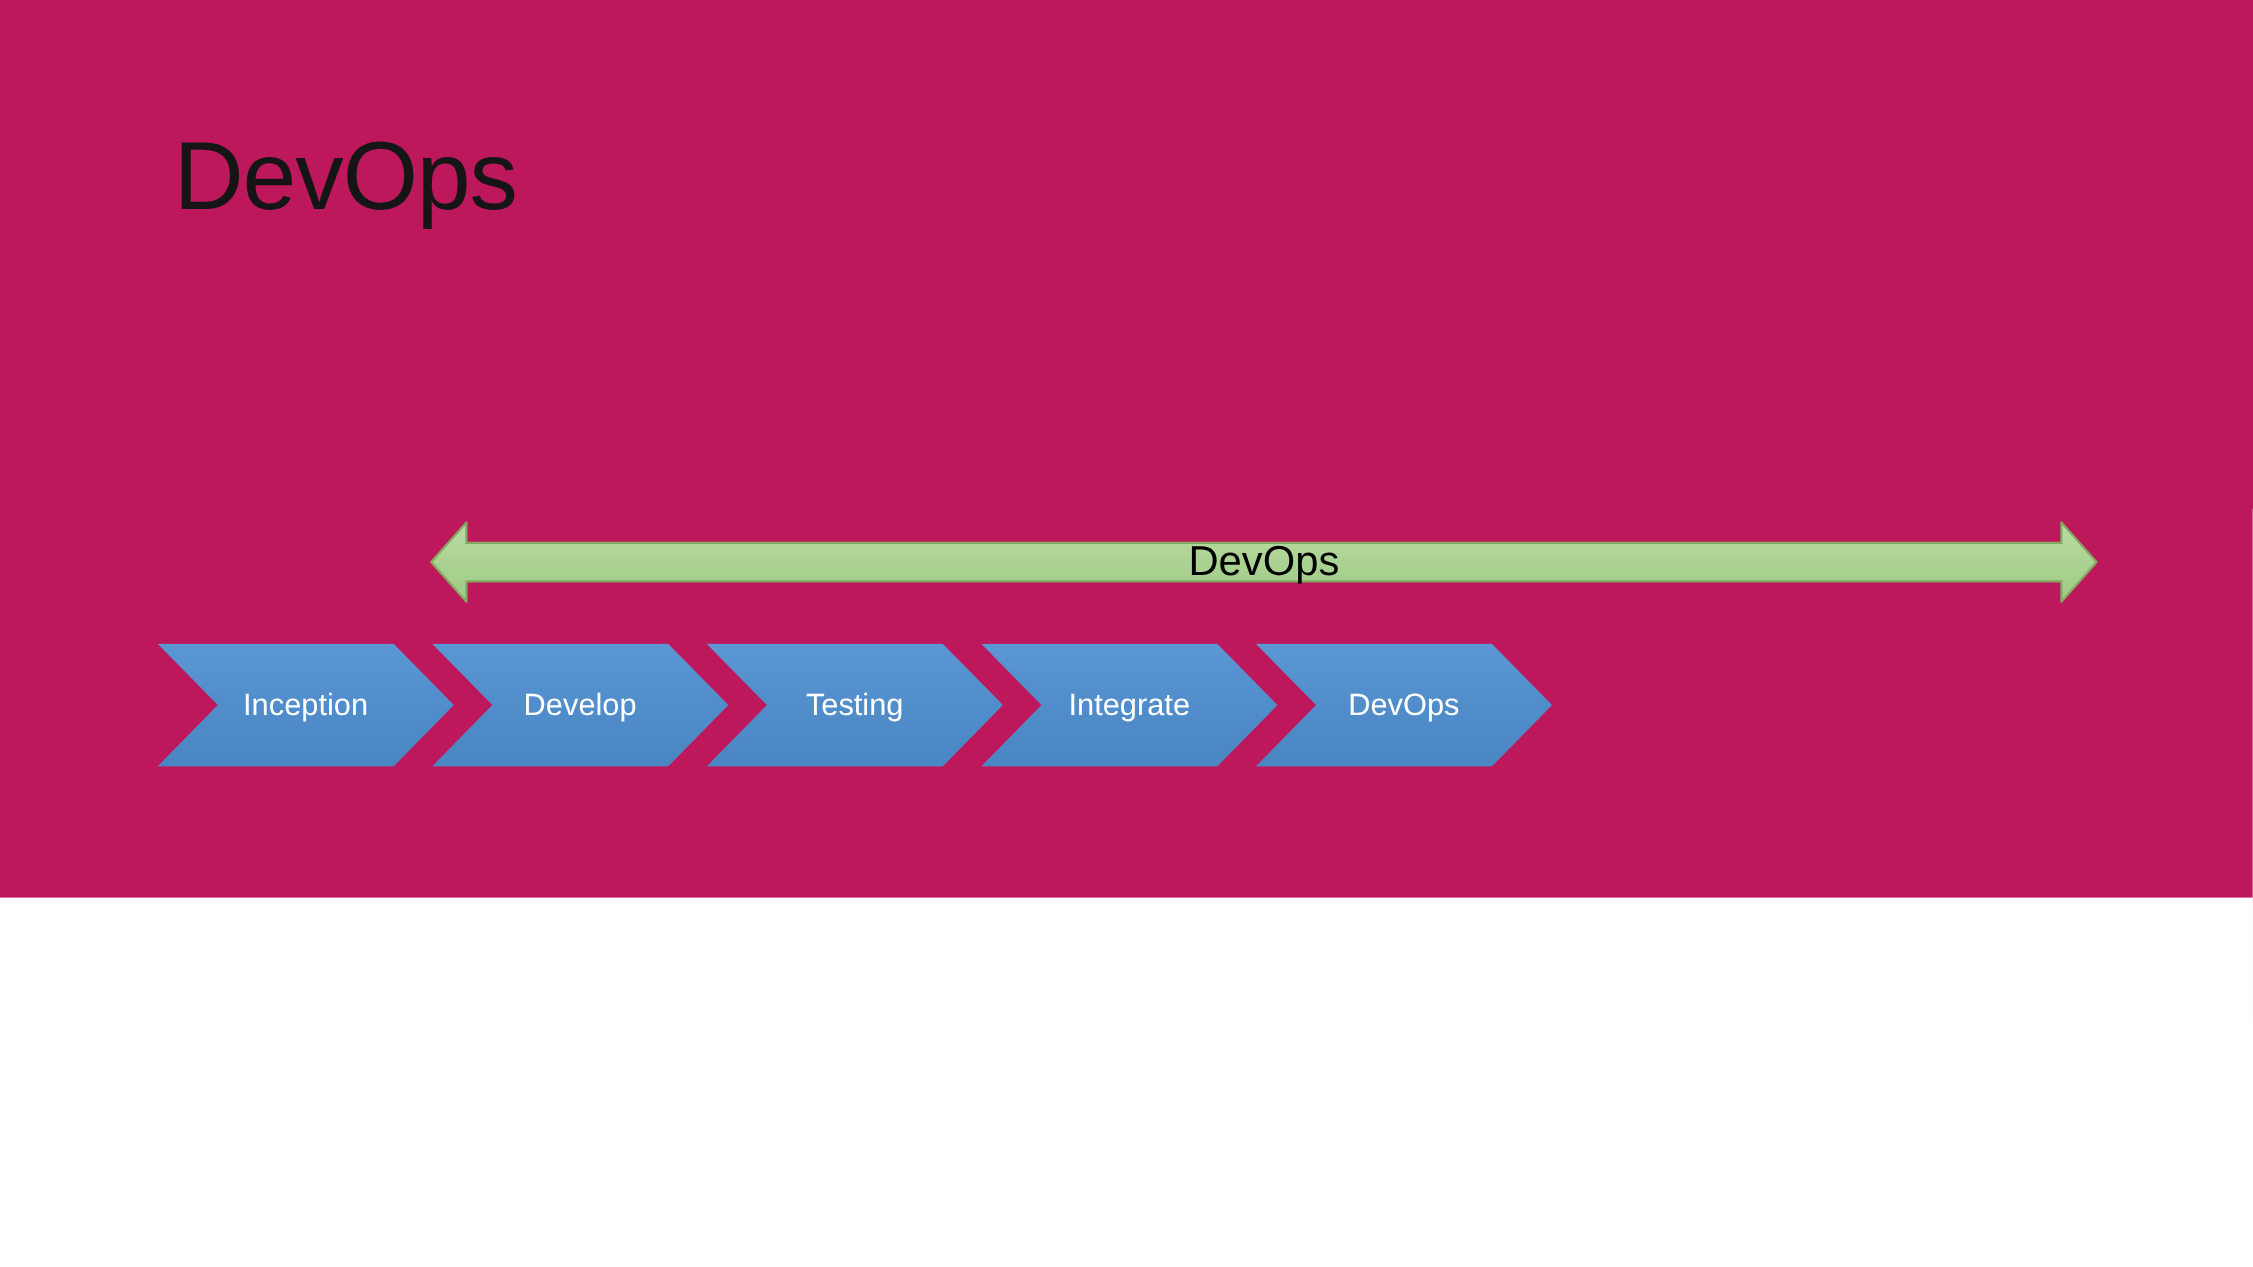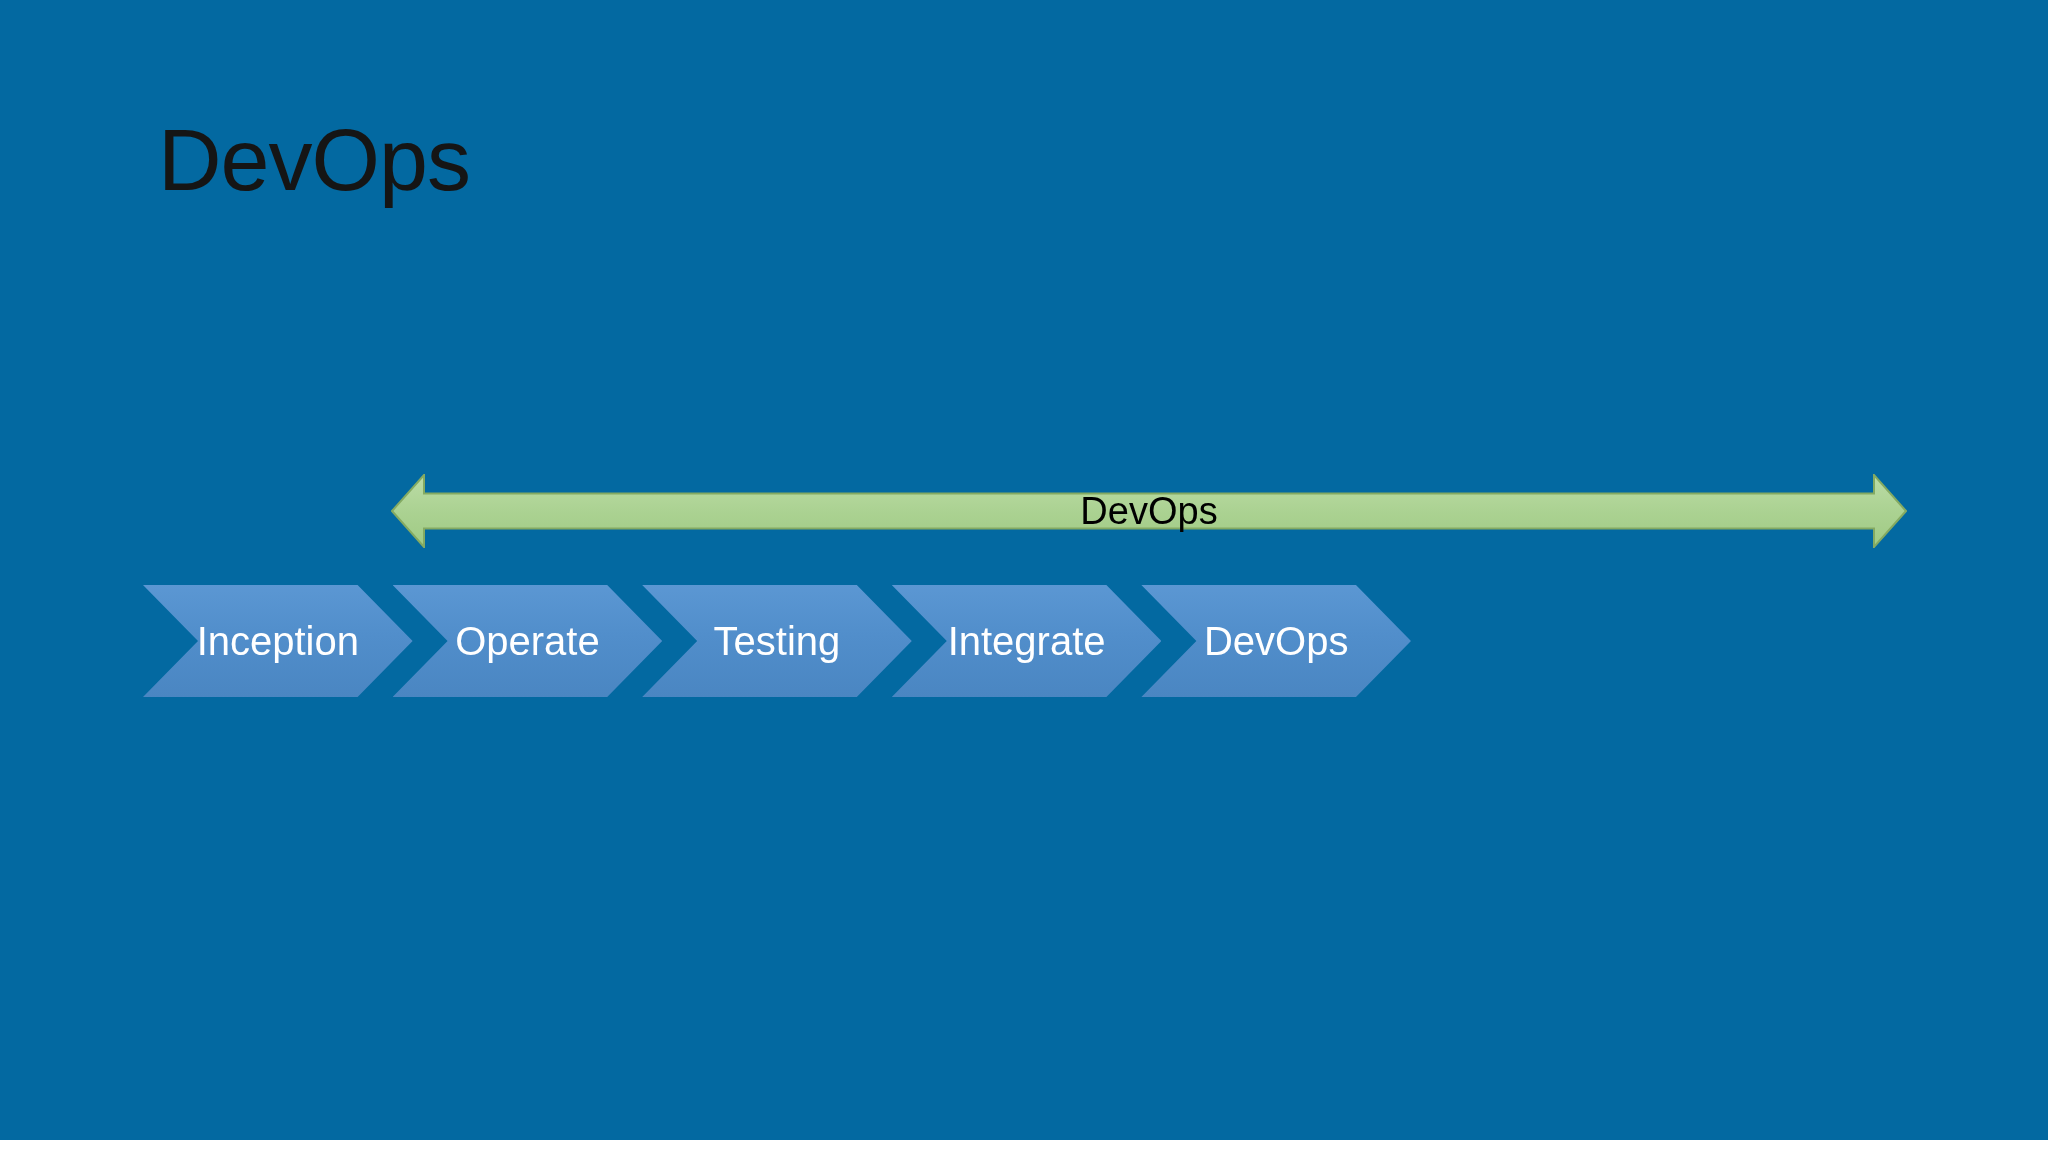--- a/index.html
+++ b/index.html
@@ -7,22 +7,22 @@
     padding: 0;
     width: 2048px;
     height: 1152px;
     background: #ffffff;
     font-family: "Liberation Sans", sans-serif;
     overflow: hidden;
   }
   .slide {
     position: relative;
     width: 2048px;
-    height: 1140px;
-    background: #0369a1;
+    height: 816px;
+    background: #be185d;
   }
   .slide-title {
     position: absolute;
     left: 158px;
     top: 112px;
     margin: 0;
     font-size: 88px;
     font-weight: 300;
     letter-spacing: -1px;
     color: #151515;
@@ -71,21 +71,21 @@
     flex: 0 0 auto;
     clip-path: polygon(0 0, calc(100% - 55px) 0, 100% 50%, calc(100% - 55px) 100%, 0 100%, 55px 50%);
     background: linear-gradient(180deg, #5b97d3 0%, #518ecb 45%, #4a86c2 100%);
     display: flex;
     align-items: center;
     justify-content: center;
   }
   .stage + .stage { margin-left: -20px; }
   .stage-label {
     color: #ffffff;
-    font-size: 40px;
+    font-size: 28px;
     font-weight: 400;
     white-space: nowrap;
   }
 </style>
 </head>
 <body>
 
 <div class="slide">
 
   <h1 class="slide-title">DevOps</h1>
@@ -102,21 +102,21 @@
       <path d="M1,37 L33,1 L33,19.5 L1483,19.5 L1483,1 L1515,37 L1483,73 L1483,54.5 L33,54.5 L33,73 Z" fill="url(#greenGrad)" stroke="#84aa62" stroke-width="2" stroke-linejoin="miter"></path>
     </svg>
     <div class="span-arrow-label">DevOps</div>
   </div>
 
   <div class="process-row">
     <div class="stage">
       <span class="stage-label">Inception</span>
     </div>
     <div class="stage">
-      <span class="stage-label">Operate</span>
+      <span class="stage-label">Develop</span>
     </div>
     <div class="stage">
       <span class="stage-label">Testing</span>
     </div>
     <div class="stage">
       <span class="stage-label">Integrate</span>
     </div>
     <div class="stage">
       <span class="stage-label">DevOps</span>
     </div>

